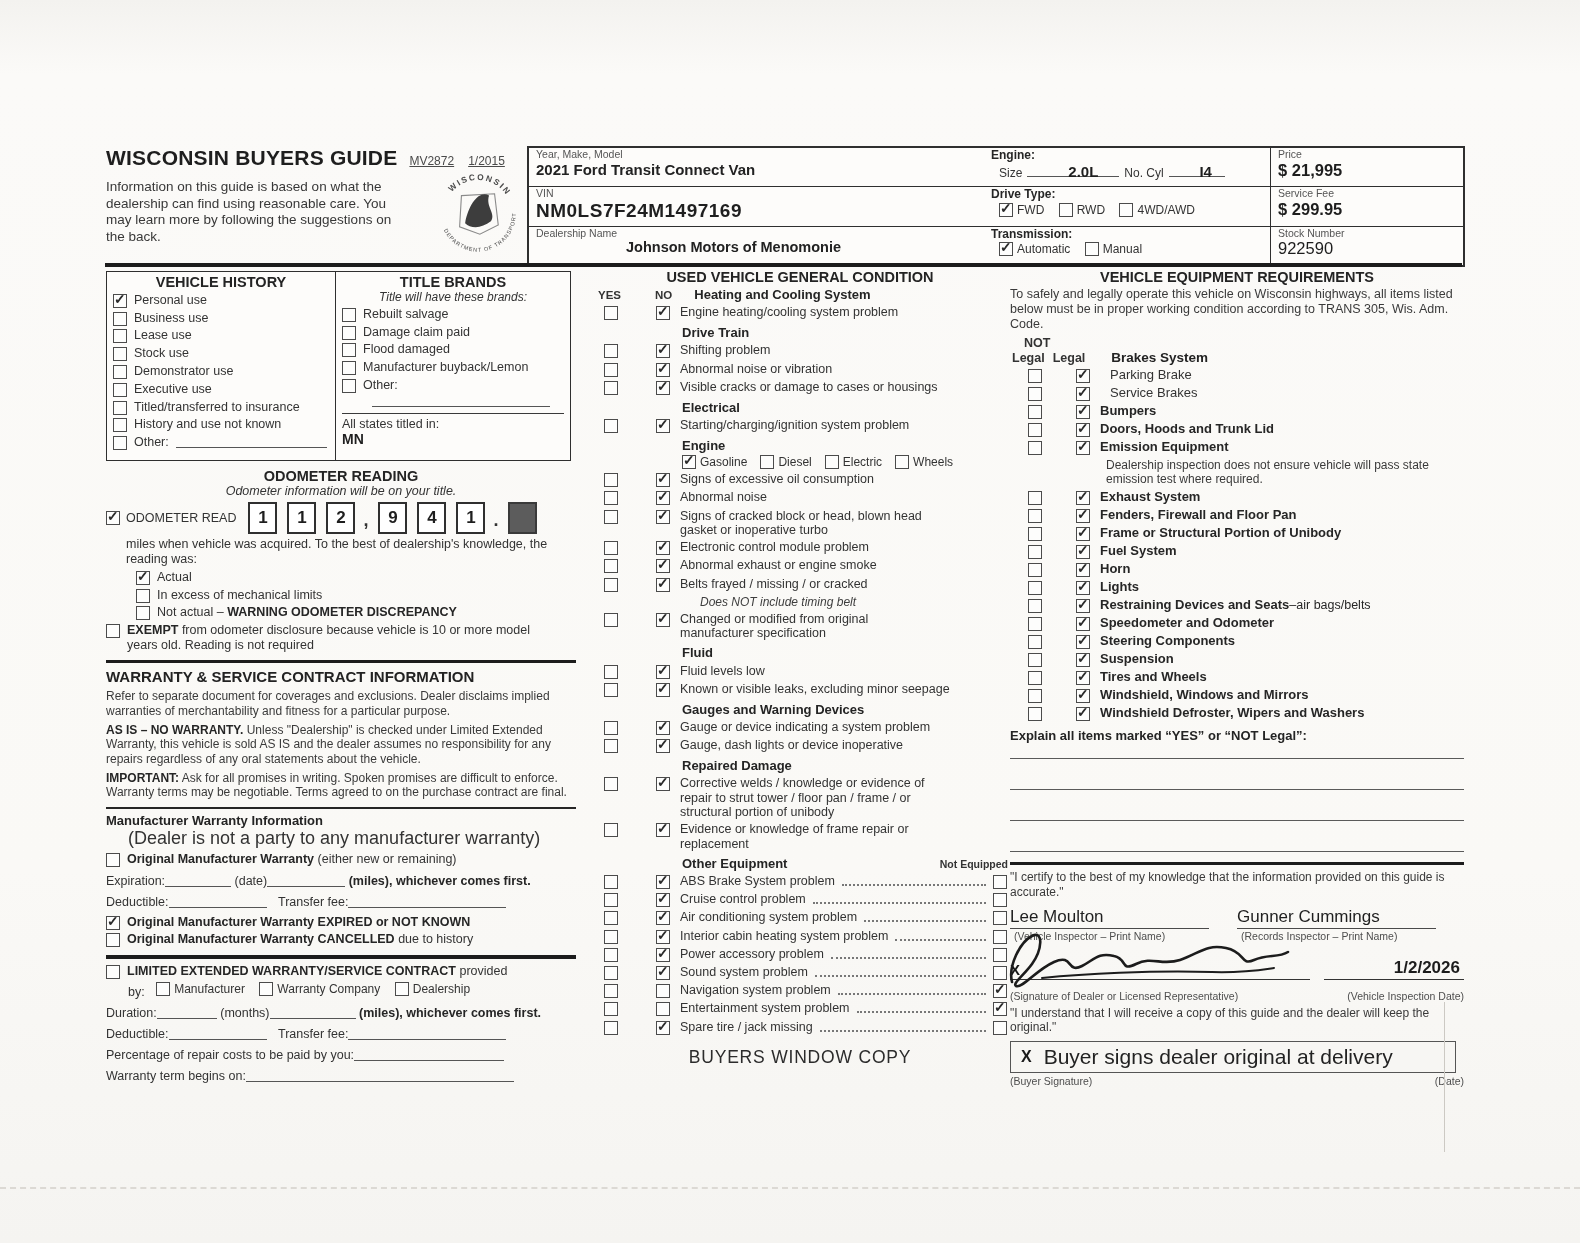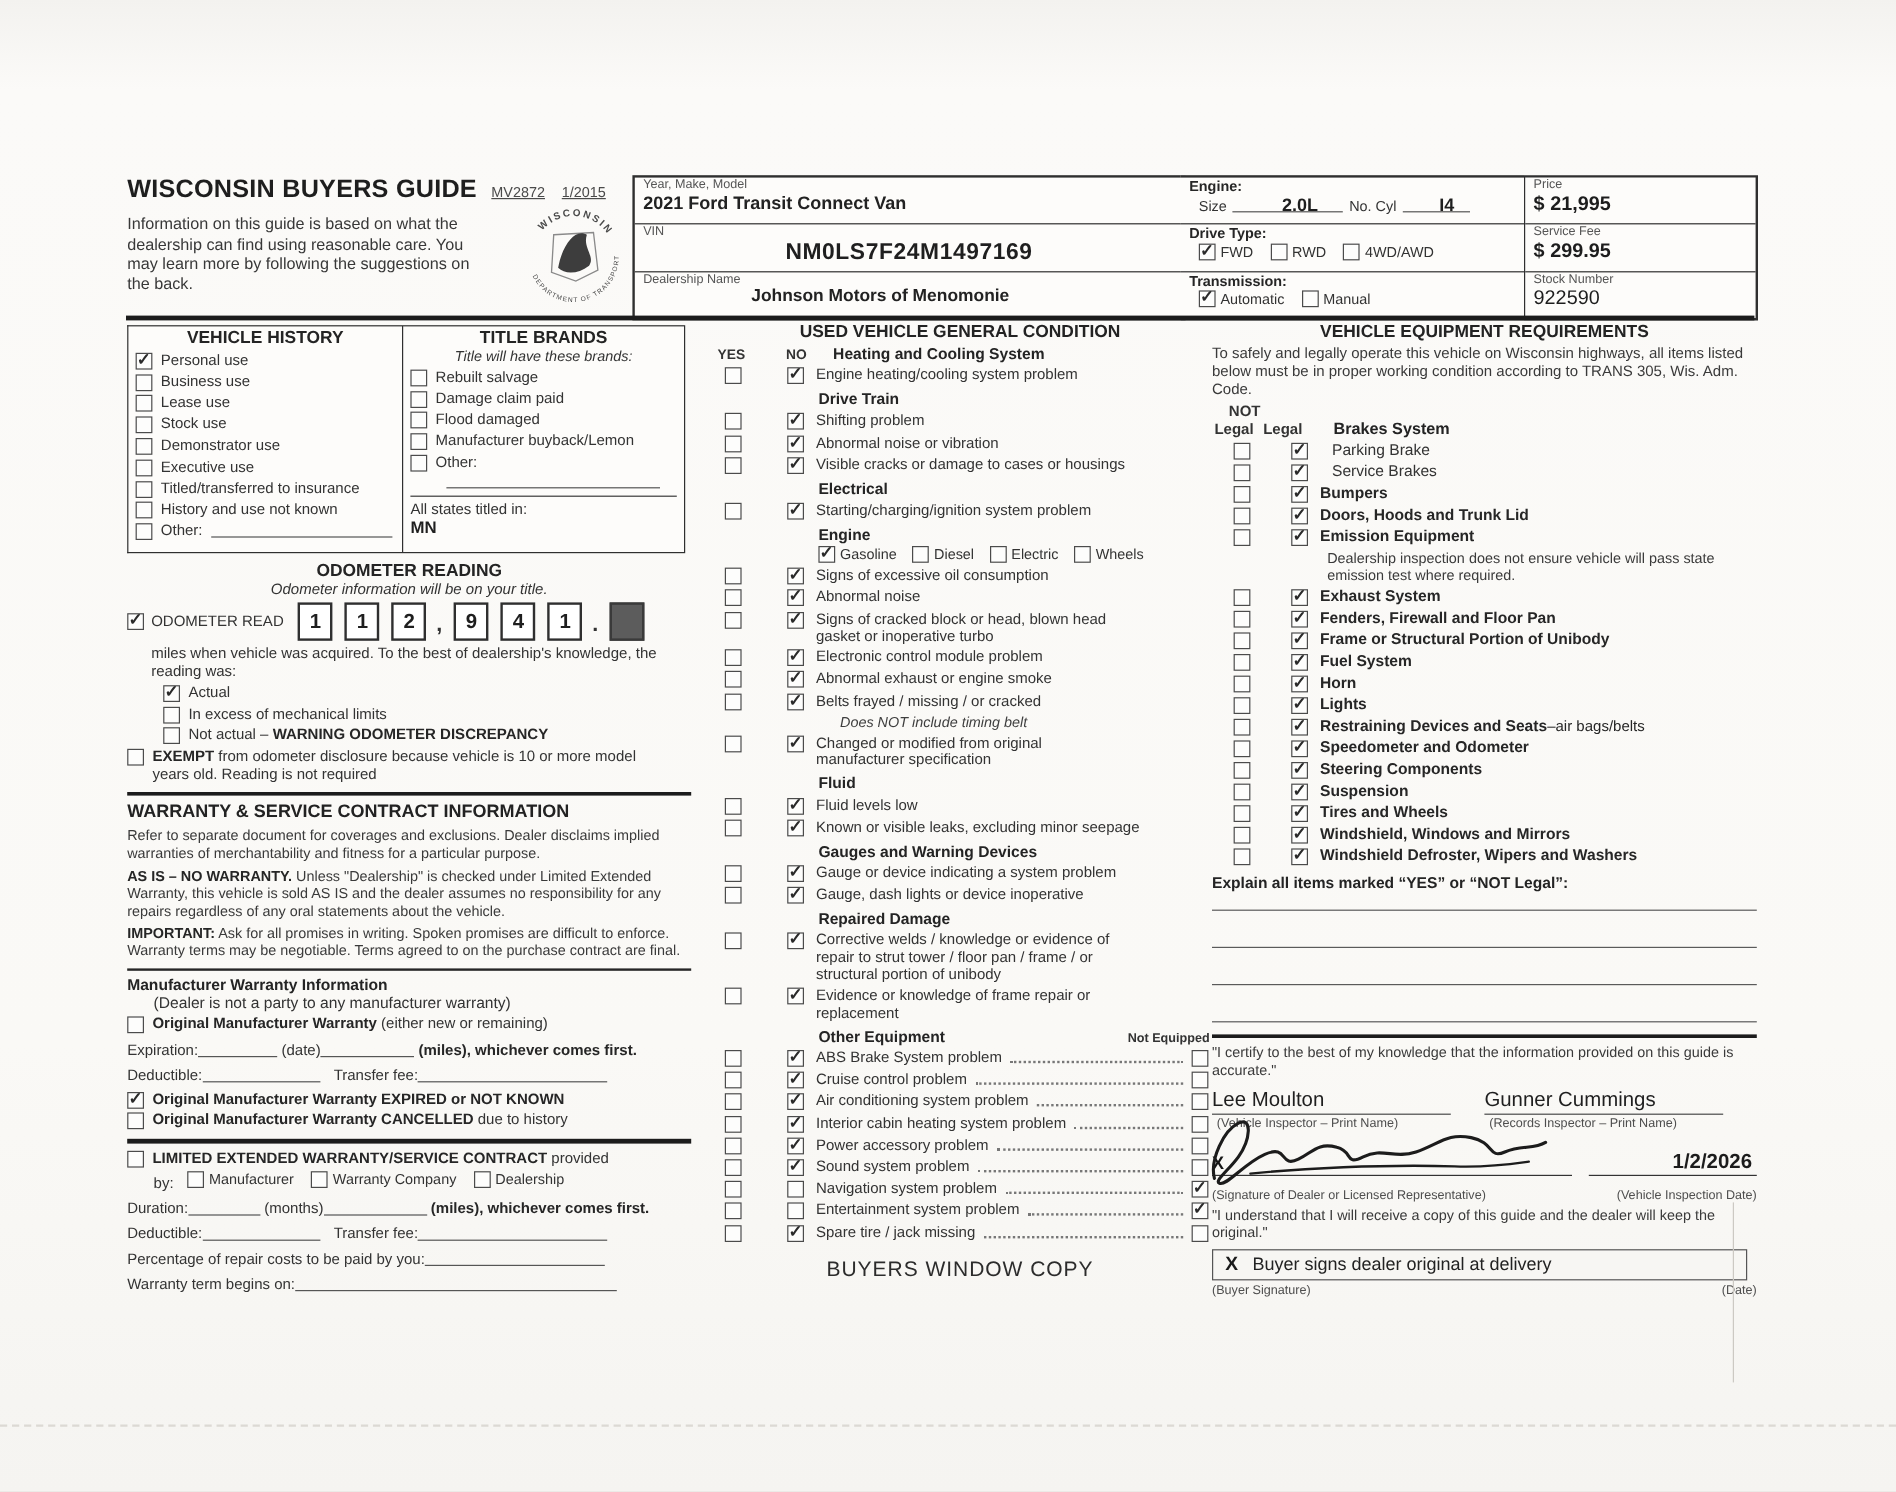--- a/index.html
+++ b/index.html
@@ -18,21 +18,21 @@
   .main-title{font-size:21px;font-weight:bold;letter-spacing:.2px;color:#1e1e1e;}
   .form-meta{font-size:12px;color:#4a4a4a;display:flex;gap:14px;text-decoration:underline;}
   .intro{margin-top:9px;font-size:13.5px;line-height:1.24;width:305px;color:#383838;}
   .logo{position:absolute;left:326px;top:22px;width:92px;height:92px;}
 
   .hdr-mid{left:527px;top:146px;width:457px;height:117px;border:2px solid #2f2f2f;display:flex;flex-direction:column;background:#fdfcfa;}
   .hm-row{flex:1;border-bottom:1.6px solid #2f2f2f;padding:1px 7px 0;}
   .hm-row:last-child{border-bottom:none;}
   .hm-label{font-size:10.5px;color:#555;display:block;line-height:1.1;}
   .ymm-val{font-size:15px;font-weight:600;color:#222;}
-  .vin-val{font-size:19px;font-weight:bold;text-align:center;color:#1f1f1f;letter-spacing:.5px;}
+  .vin-val{font-size:19px;font-weight:bold;color:#1f1f1f;letter-spacing:.5px;}
   .dealer-val{font-size:14.5px;font-weight:600;color:#222;margin-left:90px;}
 
   .hdr-eng{left:984px;top:146px;width:286px;height:117px;border-top:2px solid #2f2f2f;border-bottom:2px solid #2f2f2f;display:flex;flex-direction:column;background:#fdfcfa;}
   .he-row{flex:1;border-bottom:1.6px solid #2f2f2f;padding:1px 7px 0;font-size:12px;}
   .he-row:last-child{border-bottom:none;}
   .he-title{font-weight:bold;font-size:12px;color:#262626;display:block;line-height:1.15;}
   .he-line{display:flex;align-items:baseline;gap:5px;margin-left:8px;}
   .hand{font-size:15px;font-weight:600;color:#1e1e1e;}
   .opt{display:inline-flex;align-items:center;gap:4px;margin-right:11px;font-size:12px;}
 
@@ -66,21 +66,21 @@
   .punct{font-size:18px;font-weight:bold;margin:6px 4px 0 -2px;}
   .odo-text{margin:3px 0 0 20px;line-height:1.2;width:440px;}
   .odo-opts{margin-left:30px;}
   .exempt{margin-top:2px;}
 
   .hr4{height:3.5px;background:#1c1c1c;margin:8px 0 5px;}
   .hr2{height:2px;background:#262626;margin:7px 0 4px;}
   .w-title{font-weight:bold;font-size:15px;color:#222;}
   .para{font-size:12px;line-height:1.22;margin-top:4px;color:#3a3a3a;}
   .mfr-t{font-weight:bold;font-size:13px;color:#242424;margin-top:2px;}
-  .mfr-s{margin-left:22px;font-size:13px;}
+  .mfr-s{margin-left:22px;font-size:18px;}
   .w-line{margin:6px 0;font-size:12.5px;}
 
   
   .col2{left:588px;top:269px;width:424px;font-size:12.5px;}
   .c2-title{text-align:center;font-weight:bold;font-size:14.5px;color:#232323;}
   .yn-hdr{display:flex;margin-top:2px;align-items:baseline;}
   .yn-hdr .y{margin-left:10px;font-weight:bold;font-size:11.5px;}
   .yn-hdr .n{margin-left:34px;font-weight:bold;font-size:11.5px;}
   .cgroup{margin:5px 0 1px 94px;font-weight:bold;font-size:13px;color:#242424;}
   .cgroup.inline{margin:0 0 0 22px;}
@@ -123,21 +123,21 @@
   .name-lab{font-size:10.5px;color:#4e4e4e;margin-top:1px;margin-left:4px;}
   .sigblock{position:relative;margin-top:6px;height:42px;}
   .sigline{position:absolute;left:0;bottom:10px;width:300px;border-bottom:1.6px solid #333;}
   .sig-x{position:absolute;left:0;bottom:12px;font-size:15px;font-weight:bold;color:#151515;}
   .sig-svg{position:absolute;left:-8px;top:-26px;}
   .insp-date{position:absolute;right:4px;bottom:12px;font-size:17px;font-weight:600;color:#1c1c1c;}
   .dateline{position:absolute;right:0;bottom:10px;width:140px;border-bottom:1.6px solid #333;}
   .sig-labs{display:flex;justify-content:space-between;font-size:10.5px;color:#4e4e4e;}
   .buyer-box{margin-top:6px;border:1.6px solid #555;background:#f7f6f3;display:flex;align-items:center;gap:12px;padding:3px 10px;width:424px;}
   .buyer-x{font-size:16px;font-weight:bold;color:#1a1a1a;}
-  .buyer-text{font-size:15px;color:#222;}
+  .buyer-text{font-size:21px;color:#222;}
   .buyer-labs{display:flex;justify-content:space-between;font-size:10.5px;color:#4e4e4e;margin-top:2px;}
 
   
   .dash-artifact{left:0;top:1187px;width:1580px;border-top:2px dashed #dcd9d4;}
   .v-artifact{left:1444px;top:1002px;height:150px;border-left:1.5px solid #ccc9c3;}
 </style>
 </head>
 <body>
 
 <div id="paper">

